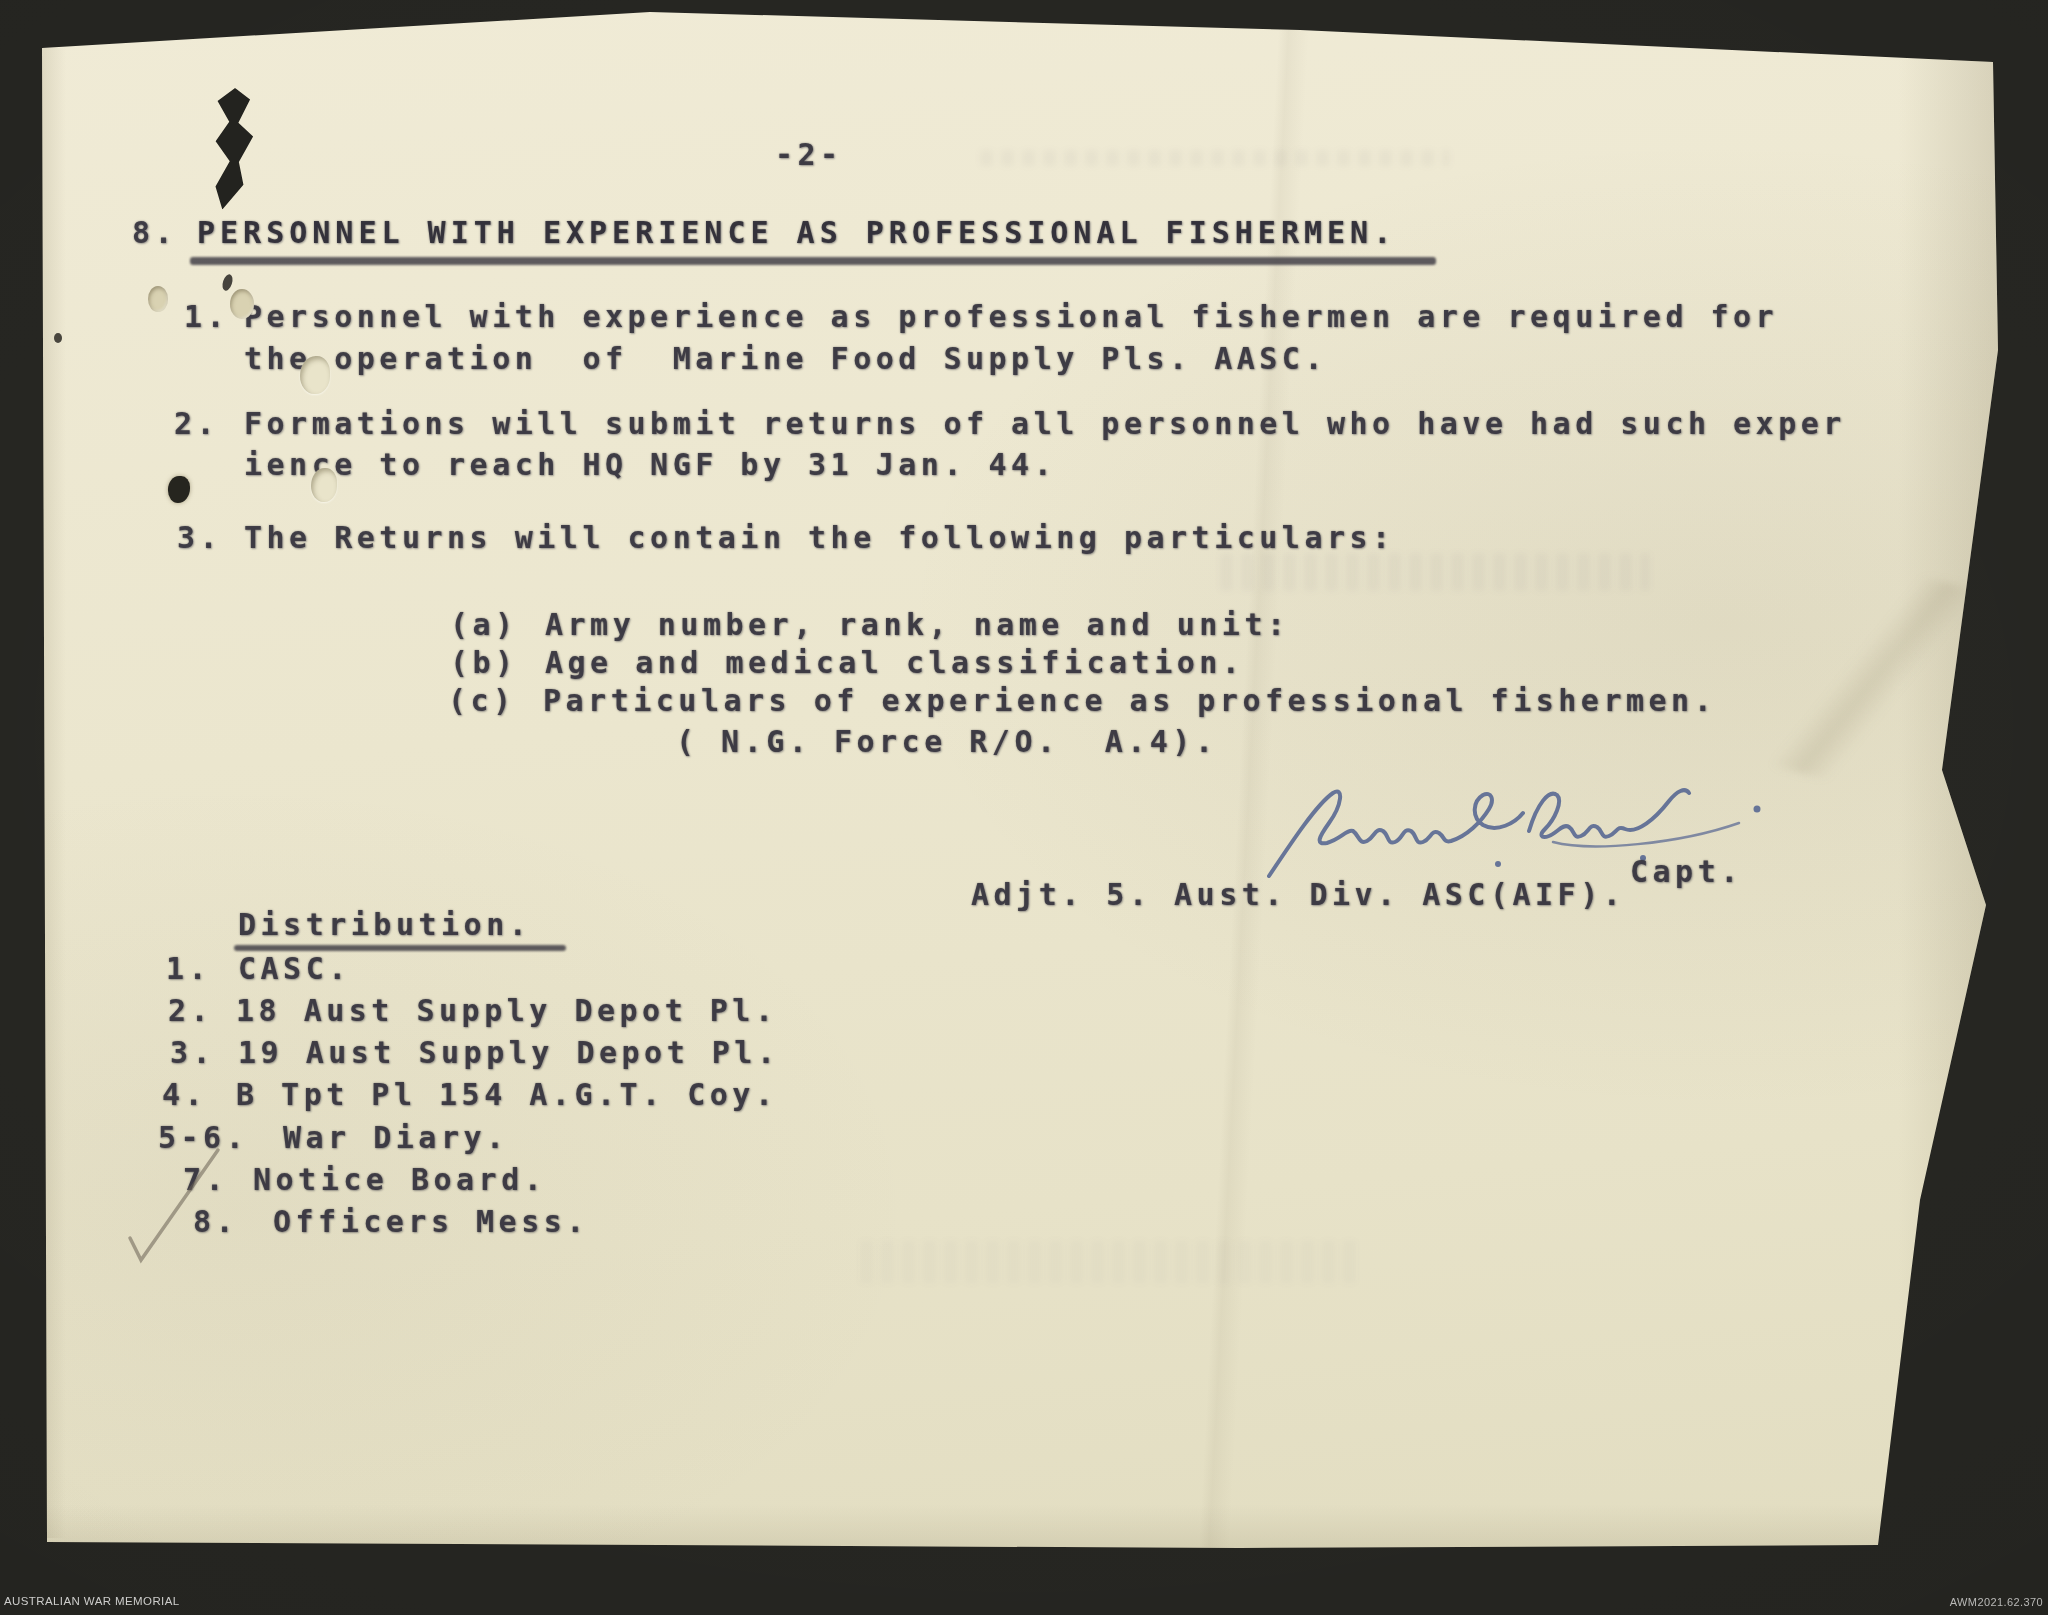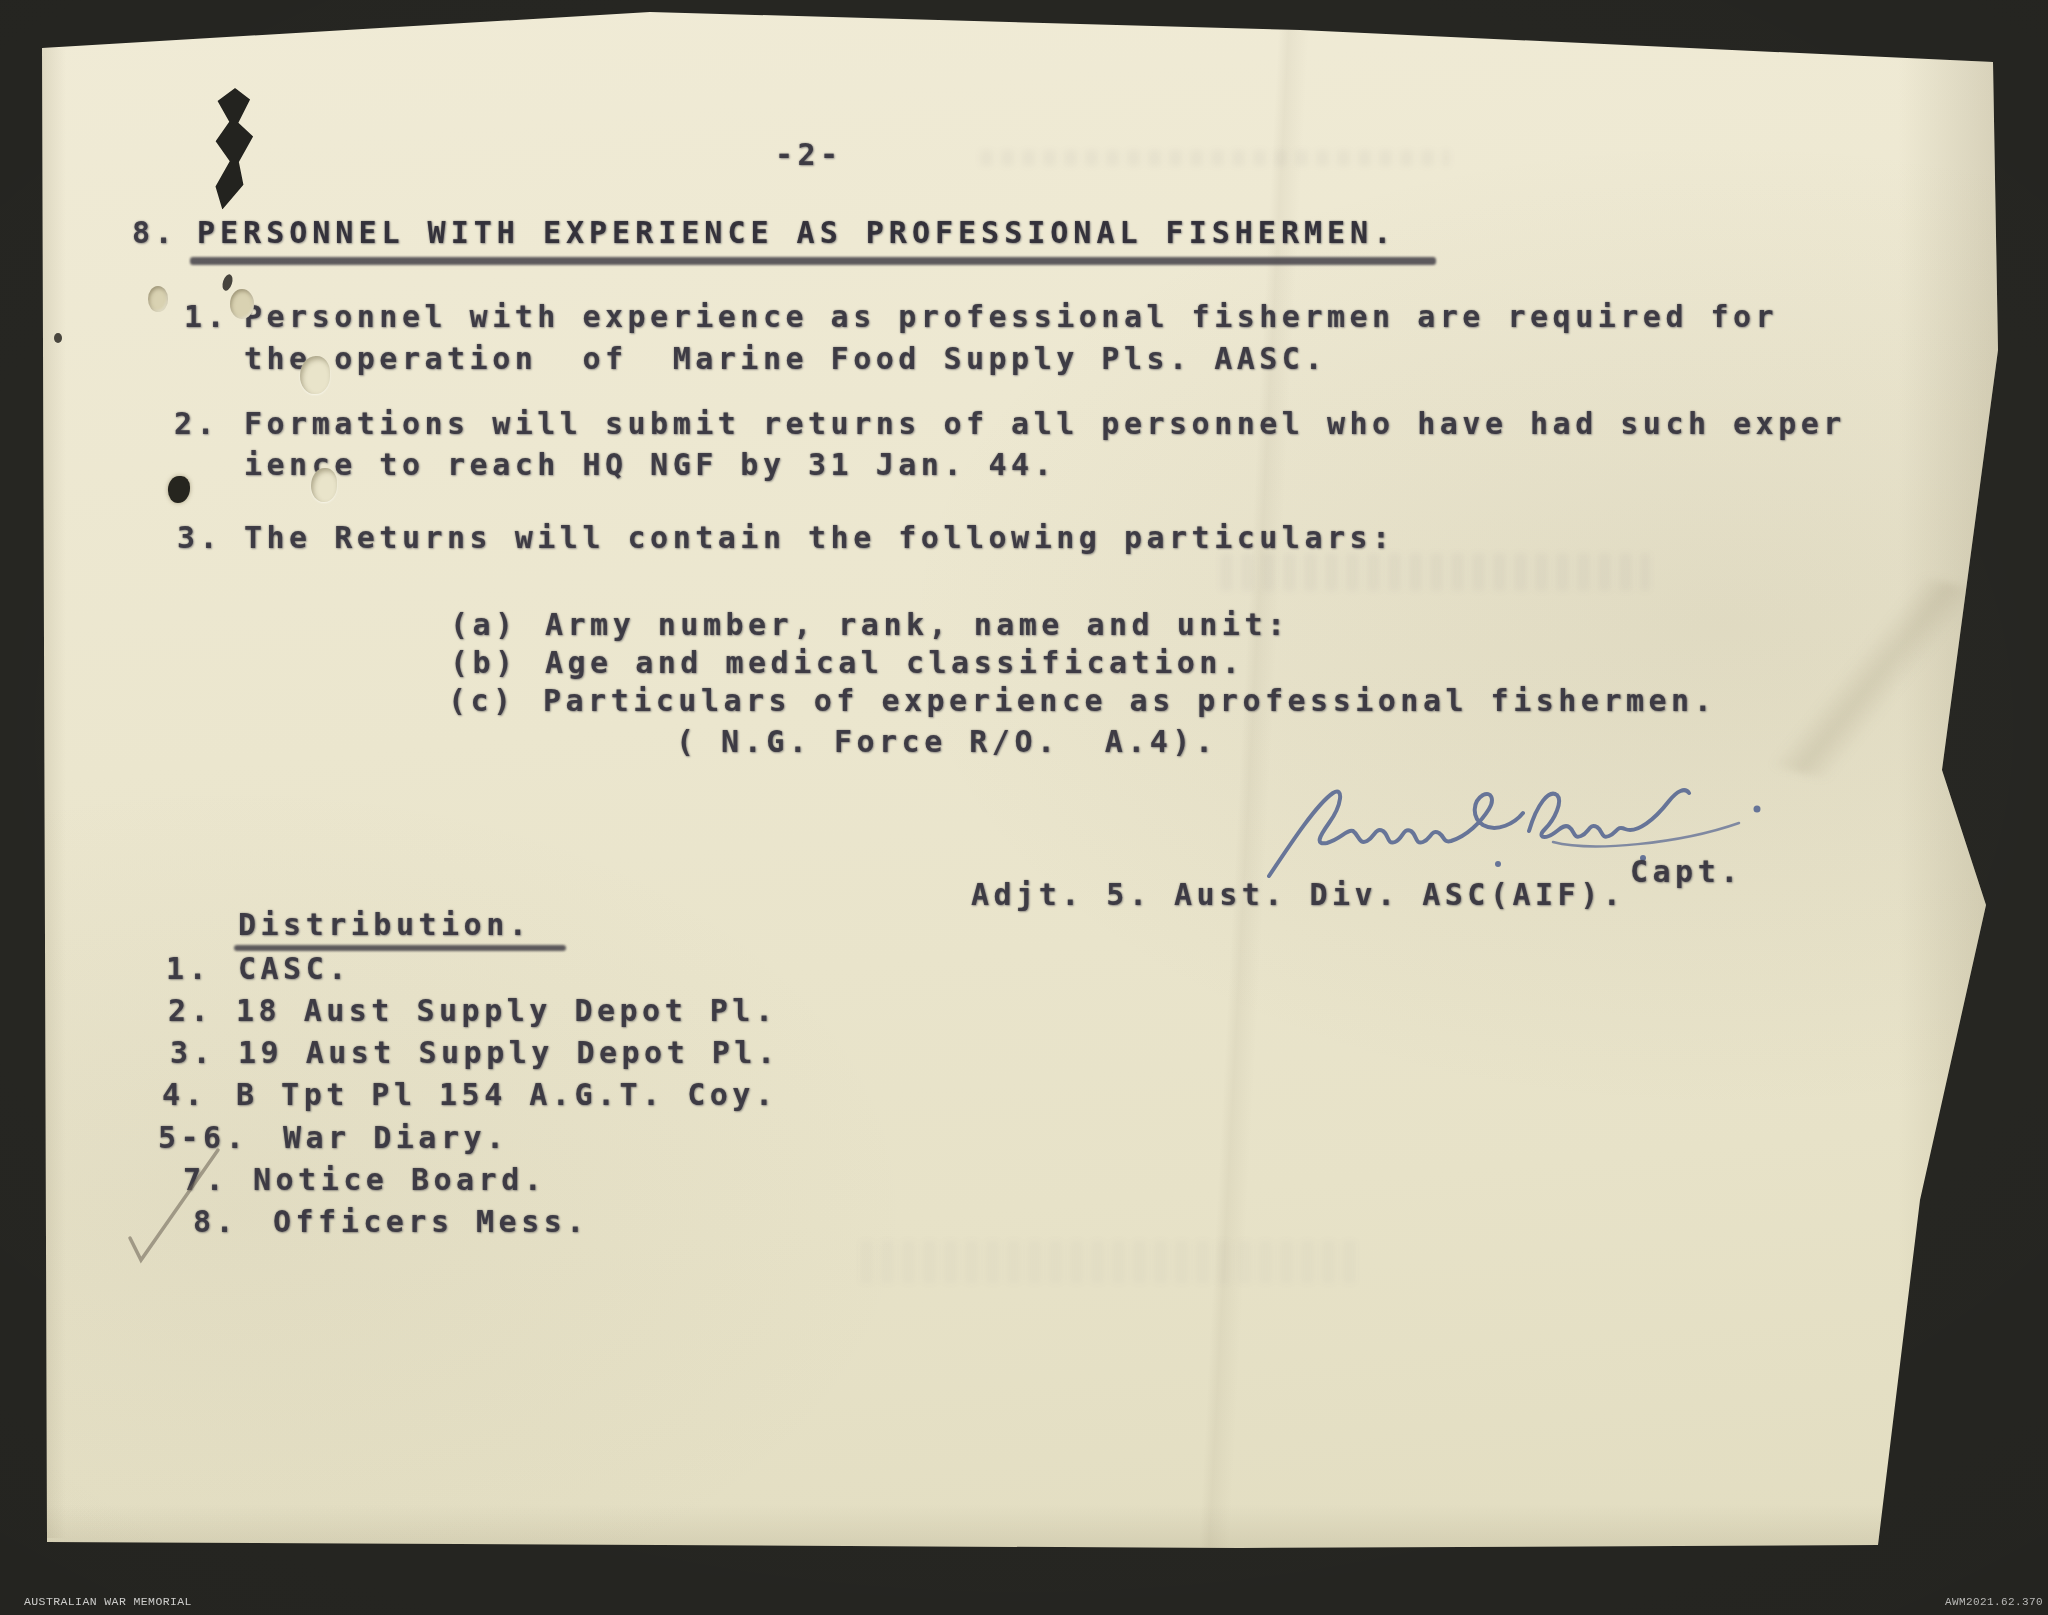--- a/index.html
+++ b/index.html
@@ -57,22 +57,21 @@
   .ghost{
     position:absolute;opacity:0.55;filter:blur(3px);pointer-events:none;
     background:repeating-linear-gradient(90deg, rgba(110,105,118,0.10) 0 13px, transparent 13px 21px);
   }
   .crease-diag{
     background:linear-gradient(115deg, transparent 40%, rgba(130,120,90,0.16) 50%, transparent 60%);
   }
   
   .caption{
     position:absolute;color:#cdcdcb;font-size:11.5px;letter-spacing:0.4px;
-    font-family:Liberation Mono, monospace;
-    margin-left:20px;
+    font-family:Liberation Sans, sans-serif;
   }
   #ref-number{color:#b9b9b7;font-size:11px;}
   
   #sig{position:absolute;left:1215px;top:770px;filter:blur(0.3px);}
   #check{position:absolute;left:84px;top:1126px;}
 </style>
 </head>
 <body>
 
 <div id="paper">

